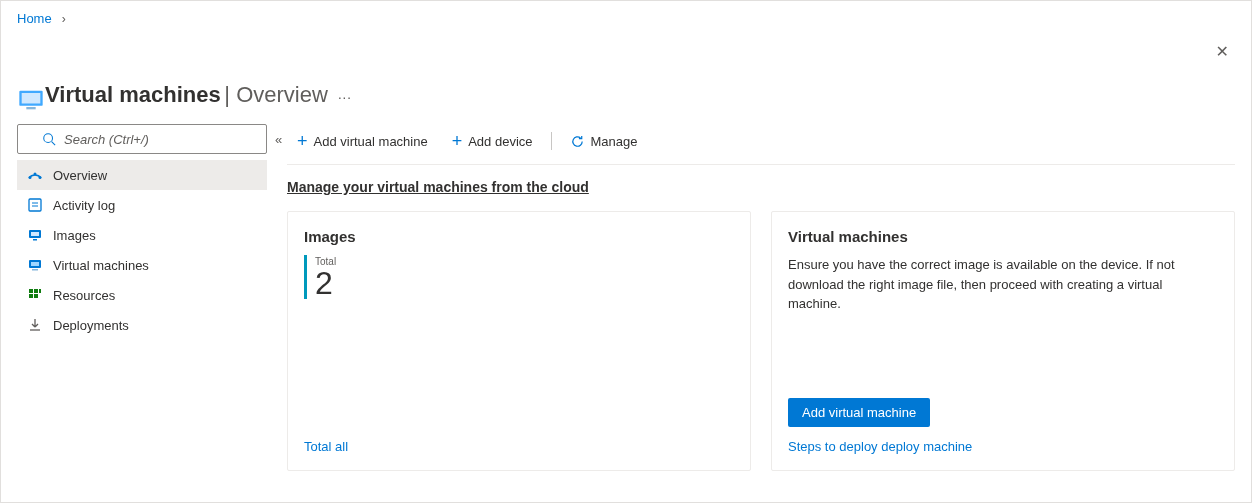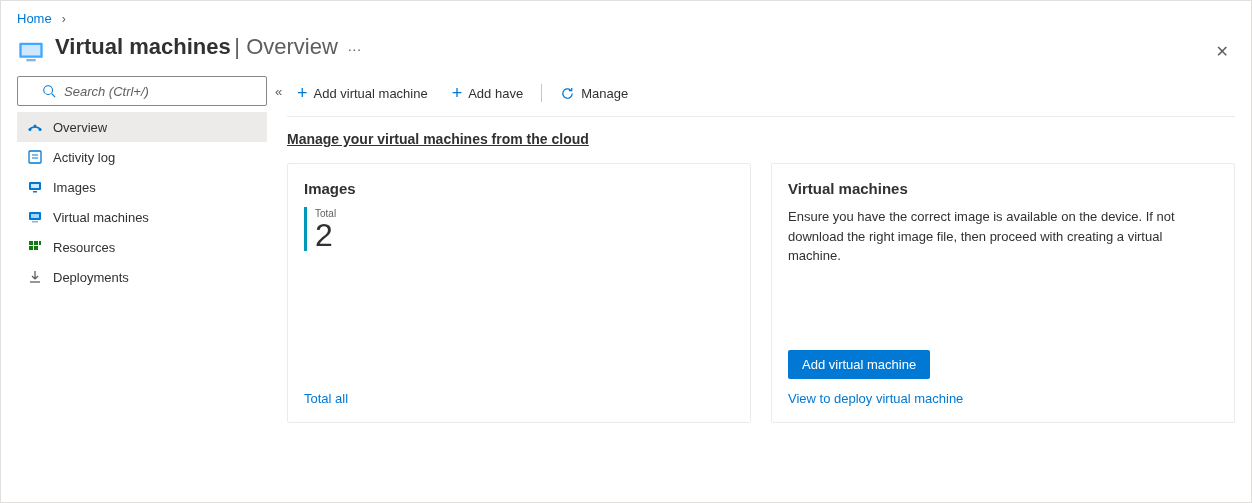--- a/index.html
+++ b/index.html
@@ -13,21 +13,21 @@
     height: 503px;
     overflow: hidden;
     border: 1px solid #e1dfdd;
   }
   .outer { padding: 0 16px 16px 16px; }
   .breadcrumb { display: flex; align-items: center; gap: 10px; padding: 10px 0 4px 0; }
   .breadcrumb a { color: #0078d4; text-decoration: none; font-size: 13px; }
   .chev { color: #605e5c; font-size: 12px; }
 
   .header-row { display: flex; align-items: flex-start; justify-content: space-between; }
-  .title-wrap { display: flex; align-items: flex-start; gap: 10px; padding: 4px 0 10px 0; }
+  .title-wrap { display: flex; align-items: flex-start; padding: 4px 0 10px 0; margin-top: 48px; }
   .vm-glyph { width: 28px; height: 28px; margin-top: 4px; }
   .title-main { font-size: 22px; font-weight: 600; color: #323130; }
   .title-sub { font-size: 22px; font-weight: 400; color: #605e5c; }
   .ellipsis { color: #605e5c; margin-left: 6px; font-size: 14px; }
   .preview-tag { font-size: 10px; color: #605e5c; letter-spacing: 0.5px; margin-top: 2px; }
   .close-x { font-size: 16px; color: #605e5c; cursor: pointer; padding: 6px; margin-top: 6px; }
 
   .body-row { display: flex; gap: 0; align-items: flex-start; }
 
   .sidebar { width: 250px; flex-shrink: 0; }
@@ -183,21 +183,21 @@
     </div>
 
     <div class="content">
       <div class="cmdbar">
         <div class="cmd">
           <span class="plus">+</span>
           <span>Add virtual machine</span>
         </div>
         <div class="cmd">
           <span class="plus">+</span>
-          <span>Add have</span>
+          <span>Add device</span>
         </div>
         <div class="cmd-sep"></div>
         <div class="cmd">
           <svg width="15" height="15" viewBox="0 0 16 16">
             <path d="M13 8a5 5 0 1 1-1.8-3.8" fill="none" stroke="#0078d4" stroke-width="1.3"></path>
             <path d="M12.5 2v3h-3" fill="none" stroke="#0078d4" stroke-width="1.3"></path>
           </svg>
           <span>Manage</span>
         </div>
       </div>
@@ -217,19 +217,19 @@
           <div class="view-all">Total all</div>
         </div>
 
         <div class="card card-vm">
           <div class="card-title">Virtual machines</div>
           <div class="card-desc">Ensure you have the correct image is available on the device. If not download the right image file, then proceed with creating a virtual machine.</div>
           <div class="spacer"></div>
           <div>
             <button class="btn-primary">Add virtual machine</button>
           </div>
-          <span class="link">View to deploy virtual machine</span>
+          <span class="link">Steps to deploy deploy machine</span>
         </div>
       </div>
     </div>
 
   </div>
 </div>
 
 </body></html>

